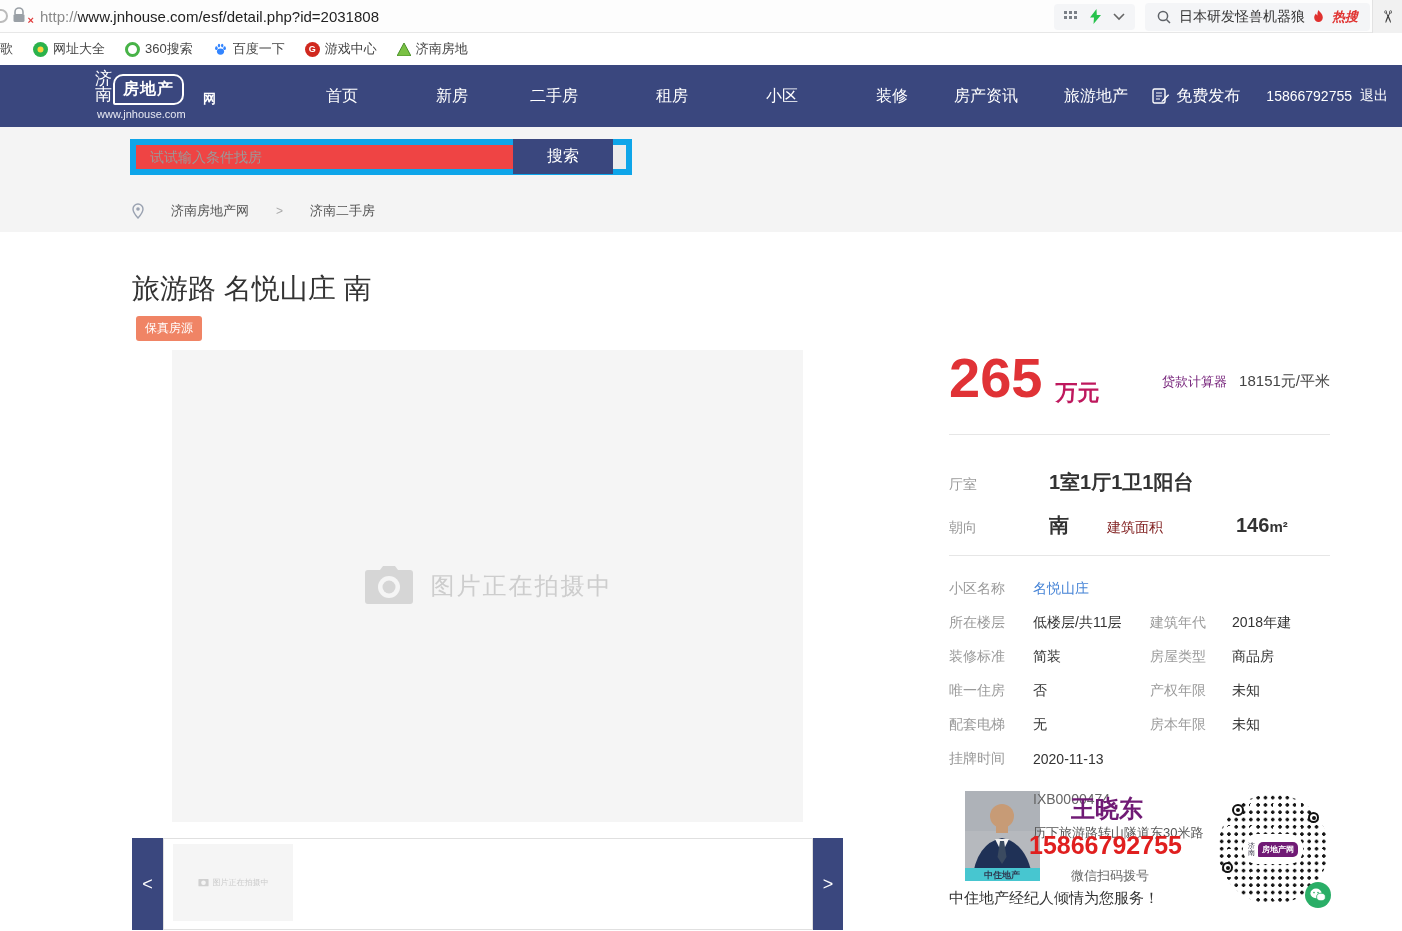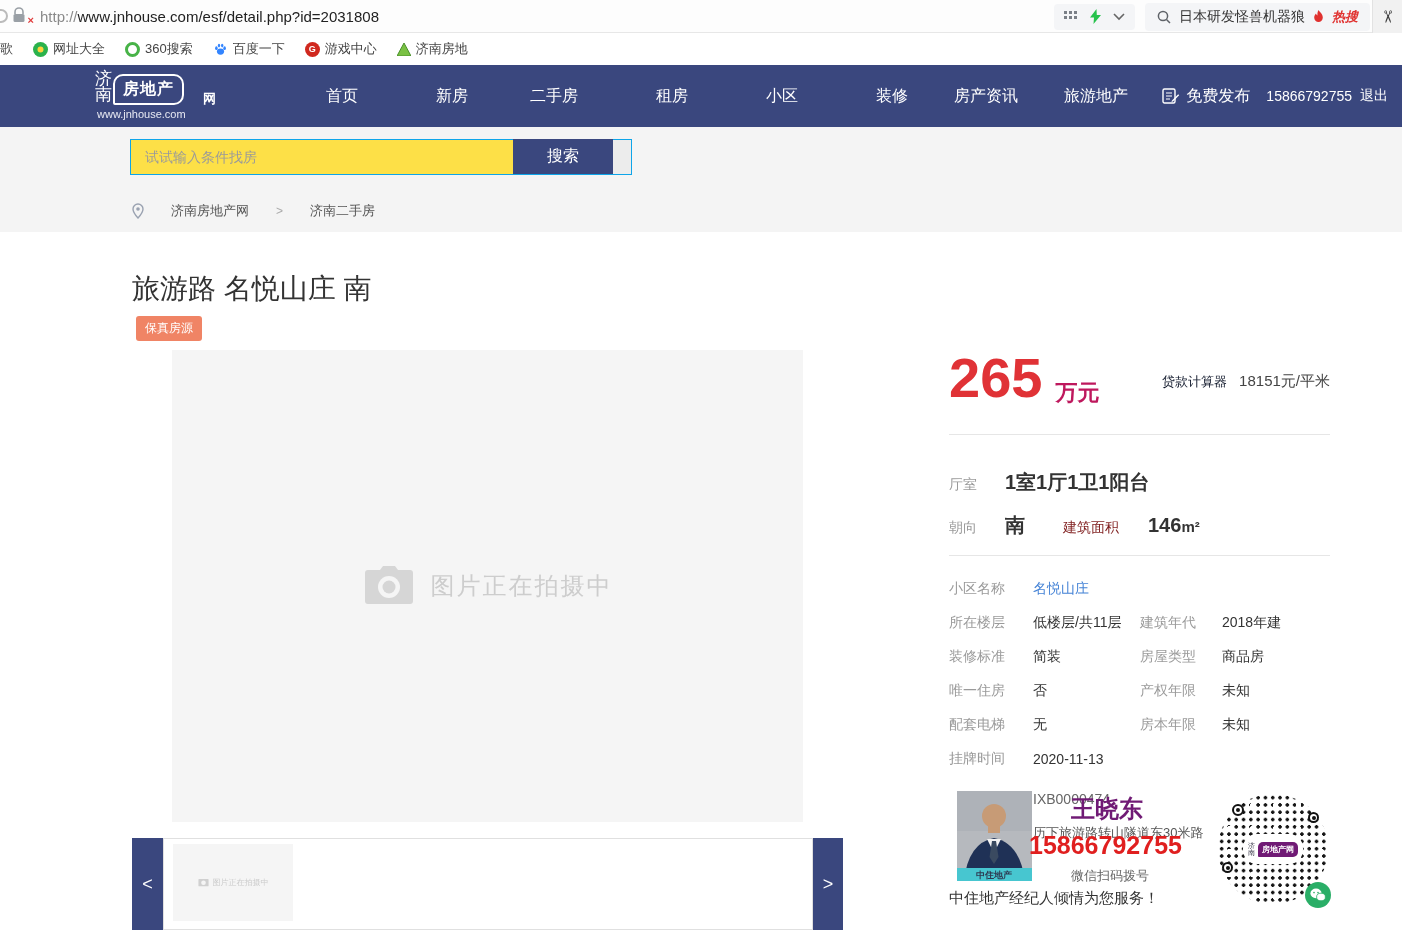--- a/index.html
+++ b/index.html
@@ -38,27 +38,27 @@
     display:flex; align-items:center; color:#fff; }
   .logo { margin-left:95px; width:145px; position:relative; height:56px; flex:none; cursor:pointer; }
   .logo-jinan { position:absolute; left:0; top:2px; font-size:17px; line-height:16px; width:18px;
     font-family:"DejaVu Serif","Liberation Serif",serif; }
   .logo-bubble { position:absolute; left:18px; top:6px; border:2px solid #fff; border-radius:10px 10px 10px 2px;
     padding:3px 8px 3px 8px; font-size:16px; font-weight:bold; letter-spacing:1px; }
   .logo-net { position:absolute; left:108px; top:22px; font-size:13px; font-weight:bold; }
   .logo-site { position:absolute; left:2px; top:40px; font-size:11px; color:#e8eaf3; }
   .nav-items { display:flex; list-style:none; margin-left:8px; }
   .nav-items li { width:110px; text-align:right; font-size:16px; cursor:pointer; }
-  .nav-right { margin-left:auto; display:flex; align-items:center; gap:16px; padding-right:14px; }
+  .nav-right { margin-left:auto; display:flex; align-items:center; gap:26px; padding-right:14px; }
   .publish { display:flex; align-items:center; gap:6px; font-size:16px; cursor:pointer; }
   .nav-account { font-size:14px; display:flex; gap:8px; align-items:center; }
   
   .search-section { position:absolute; top:127px; left:0; width:1402px; height:105px; background:#f4f4f4; }
   .search-box { position:absolute; left:130px; top:12px; width:502px; height:36px;
-    background:#fde047; border:1px solid #0ea5e9; display:flex; }
+    background:#ef4444; border:6px solid #0ea5e9; display:flex; }
   .search-input { flex:1; border:none; outline:none; padding:0 14px; font-size:14px; color:#333;
     font-family:inherit; background:transparent; }
   .search-input::placeholder { color:#9a9a9a; }
   .cam-segment { width:54px; height:100%; background:#ececec; }
   .search-btn { position:absolute; left:513px; top:12px; width:100px; height:35px; background:#3a477e;
     color:#fff; font-size:16px; border:none; cursor:pointer; font-family:inherit; }
   .breadcrumb { position:absolute; left:132px; top:75px; display:flex; align-items:center; gap:27px;
     font-size:13px; color:#555; }
   .crumb-sep { color:#aaa; font-size:12px; }
   
@@ -77,42 +77,42 @@
   .car-strip { position:absolute; left:31px; right:30px; top:0; bottom:0; background:#fff; border:1px solid #e0e0e0; }
   .car-thumb { position:absolute; left:9px; top:5px; width:120px; height:77px; background:#f5f5f5;
     display:flex; align-items:center; justify-content:center; gap:4px; cursor:pointer; }
   .thumb-text { font-size:8px; color:#ccc; }
   
   .right-col { position:absolute; left:949px; top:352px; width:381px; }
   .price-row { display:flex; align-items:flex-start; }
   .price-num { font-size:56px; font-weight:bold; color:#e03236; line-height:52px; }
   .price-unit { font-size:22px; color:#be185d; font-weight:bold; margin:26px 0 0 13px; }
   .price-side { margin-left:auto; margin-top:20px; display:flex; align-items:baseline; gap:12px; }
-  .loan-link { font-size:13px; color:#0f172a; cursor:pointer; }
+  .loan-link { font-size:13px; color:#701a75; cursor:pointer; }
   .per-sqm { font-size:15px; color:#444; }
   .divider { border-top:1px solid #e6e6e6; }
   .div1 { margin-top:26px; }
   .summary { padding-top:34px; }
   .sum-row { display:flex; align-items:baseline; margin-bottom:16px; }
   .sum-label { width:56px; font-size:14px; color:#9a9a9a; flex:none;margin-top:6px; }
-  .sum-value { font-size:20px; font-weight:bold; color:#333; }
+  .sum-value { font-size:20px; font-weight:bold; color:#333;margin-left:44px; }
   .sum-value.facing { width:58px; }
   .sum-label2 { width:85px; font-size:14px; color:#7f1d1d; flex:none; }
   .sum-unit { font-size:15px; font-weight:bold; }
   .div2 { margin-top:14px; }
   .details { margin-top:16px; }
   .det-row { display:flex; align-items:center; height:34px; font-size:14px; }
   .det-label { width:84px; color:#9a9a9a; flex:none; }
   .det-value { width:107px; color:#333; flex:none; }
-  .det-label2 { width:82px; color:#9a9a9a; flex:none; }
+  .det-label2 { width:82px; color:#9a9a9a; flex:none;margin-left:10px; }
   .det-value2 { color:#333; }
   .det-link { color:#4583d6; cursor:pointer; }
   
   .agent-card { position:relative; margin-top:15px; height:92px; }
-  .agent-photo { position:absolute; left:8px; top:0; width:75px; height:90px; overflow:hidden; cursor:pointer; }
+  .agent-photo { position:absolute; left:16px; top:0; width:75px; height:90px; overflow:hidden; cursor:pointer; }
   .agent-code { position:absolute; left:84px; top:0px; font-size:14px; color:#666; }
   .agent-name { position:absolute; left:122px; top:2px; font-size:24px; color:#701a75; font-weight:bold; }
   .agent-address { position:absolute; left:84px; top:33px; width:196px; font-size:13px; color:#555;
     white-space:nowrap; overflow:hidden; }
   .agent-phone { position:absolute; left:80px; top:40px; font-size:25px; font-weight:bold; color:#e01f1f; }
   .agent-scan { position:absolute; left:122px; top:76px; font-size:13px; color:#666; }
   .qr-box { position:absolute; right:2px; top:3px; width:110px; height:110px; }
   .qr-dots { position:absolute; inset:0; border-radius:50%;
     background-image:
       radial-gradient(circle, #fff 2.6px, transparent 2.9px),

